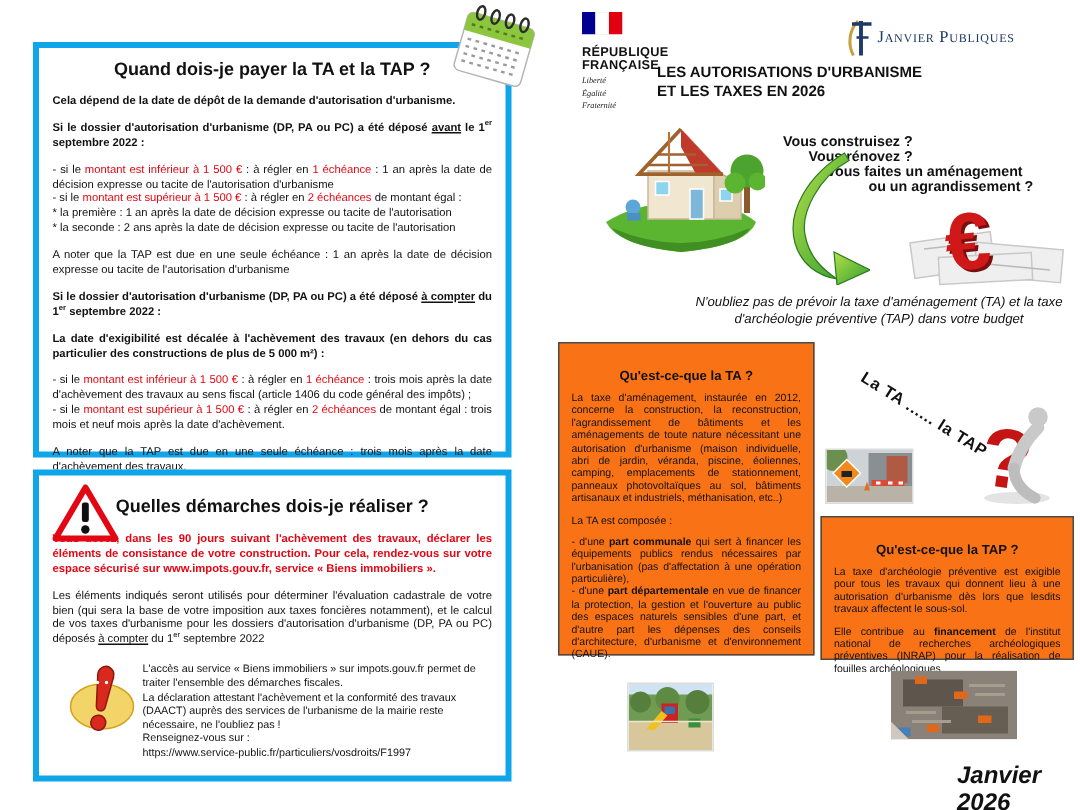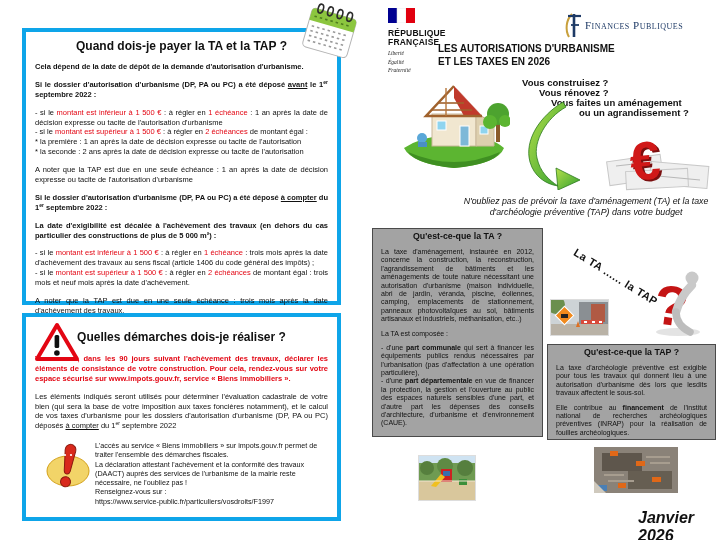--- a/index.html
+++ b/index.html
@@ -28,28 +28,28 @@
   .rf-name{font-weight:bold;font-size:8.5px;line-height:1.08;letter-spacing:.2px;margin-top:2px;}
   .rf-motto{font-family:"Liberation Serif","DejaVu Serif",serif;font-style:italic;
             font-size:5.5px;line-height:1.55;color:#222;margin-top:2px;}
   .fp-block{position:absolute;left:563px;top:12px;display:flex;gap:3px;align-items:flex-start;}
   .fp-text{font-family:"Liberation Serif","DejaVu Serif",serif;font-variant:small-caps;
            color:var(--navy);font-size:11px;letter-spacing:.5px;margin-top:7px;}
   #main-title{position:absolute;left:438px;top:43px;width:278px;text-align:left;
               font-weight:bold;font-size:10px;line-height:1.25;}
   #questions{position:absolute;left:520px;top:78px;width:190px;font-weight:bold;
              font-size:9.5px;line-height:1.06;}
-  #questions div:nth-child(1){padding-left:2px;}
+  #questions div:nth-child(1){padding-left:2px;margin-top:12px;}
   #questions div:nth-child(2){padding-left:19px;}
   #questions div:nth-child(3){padding-left:31px;}
   #questions div:nth-child(4){padding-left:59px;}
   .gfx{position:absolute;}
   #subtitle{position:absolute;left:444px;top:196px;width:284px;text-align:center;
             font-style:italic;font-size:8.8px;line-height:1.2;}
-  .sbox{position:absolute;background:#a3a3a3;border:1px solid #4a4a4a;box-sizing:border-box;padding:0 8px;}
+  .sbox{position:absolute;background:#f97316;border:1px solid #4a4a4a;box-sizing:border-box;padding:14px 8px;}
   #ta-box{left:372px;top:228px;width:171px;height:209px;}
   #tap-box{left:547px;top:344px;width:169px;height:96px;}
   .sbox h3{margin:2px 0 7px;text-align:center;font-size:8.8px;}
   .sbox p{margin:0 0 6px;font-size:7px;line-height:1.2;text-align:justify;}
   .sbox p.tight{margin-bottom:0;}
   #ta-tap{position:absolute;left:578px;top:246px;transform:rotate(32deg);transform-origin:0 0;
           font-weight:bold;font-size:11px;letter-spacing:.5px;white-space:nowrap;}
   .photo{position:absolute;overflow:hidden;}
   #date{position:absolute;left:638px;top:509px;font-weight:bold;font-style:italic;font-size:16px;}
 </style>
@@ -145,21 +145,21 @@
       </div>
   </div>
 
   <div class="fp-block">
     <svg width="19" height="27" viewBox="0 0 19 27">
       <path d="M6 25 C2 18 3 8 9 2" stroke="#c8a03c" stroke-width="2" fill="none"></path>
       <line x1="11" y1="2" x2="11" y2="25" stroke="#1e3a66" stroke-width="2.6"></line>
       <line x1="5" y1="4" x2="18" y2="4" stroke="#1e3a66" stroke-width="2.2"></line>
       <line x1="8" y1="13" x2="16" y2="13" stroke="#1e3a66" stroke-width="1.8"></line>
     </svg>
-    <div class="fp-text">Finances Publiques</div>
+    <div class="fp-text">Janvier Publiques</div>
   </div>
 
   <div id="main-title">
     <div>LES AUTORISATIONS D'URBANISME</div>
     <div>ET LES TAXES EN 2026</div>
   </div>
 
   <div class="gfx" id="house" style="left:398px;top:76px;">
     <svg width="112" height="100" viewBox="0 0 112 100">
       <path d="M6 72 Q28 58 56 60 Q90 58 106 72 Q100 88 56 92 Q14 88 6 72 Z" fill="#5cb531"></path>

